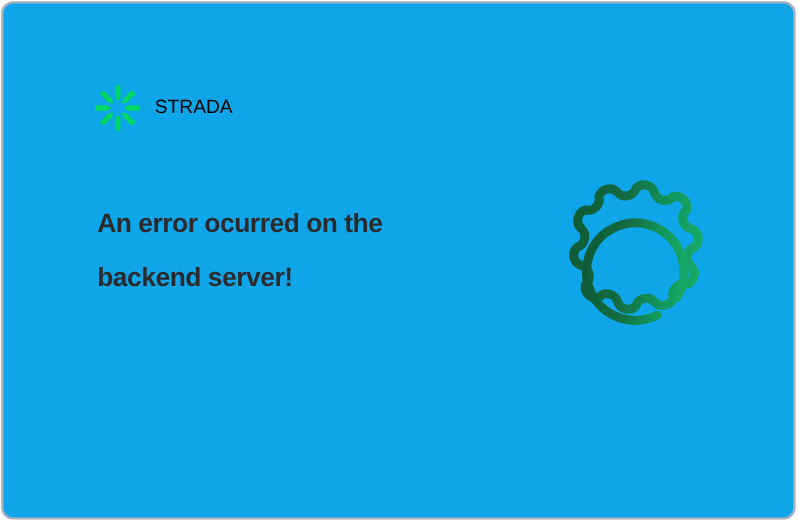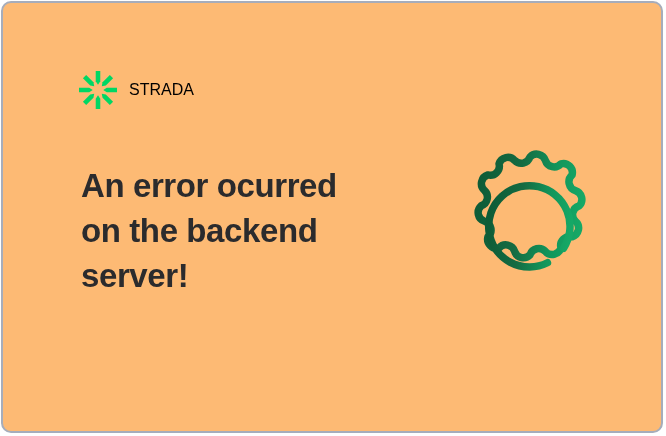--- a/index.html
+++ b/index.html
@@ -15,21 +15,21 @@
   }
 
   
   #error-card {
     position: absolute;
     left: 1px;
     top: 1px;
     width: 662px;
     height: 432px;
     box-sizing: border-box;
-    background: #fdba74;
+    background: #0ea5e9;
     border: 2px solid #a6adbb;
     border-radius: 10px;
     overflow: hidden;
   }
 
   
   #brand-lockup {
     position: absolute;
     left: 76px;
     top: 68px;
@@ -46,21 +46,21 @@
 
   
   #error-message {
     position: absolute;
     left: 78px;
     top: 160px;
     width: 300px;
     margin: 0;
     font-family: "Liberation Sans", sans-serif;
     font-weight: 700;
-    font-size: 33px;
+    font-size: 22px;
     line-height: 45px;
     letter-spacing: -0.4px;
     color: #2b2b2d;
   }
 
   
   #gear-illustration {
     position: absolute;
     left: 444px;
     top: 139px;

